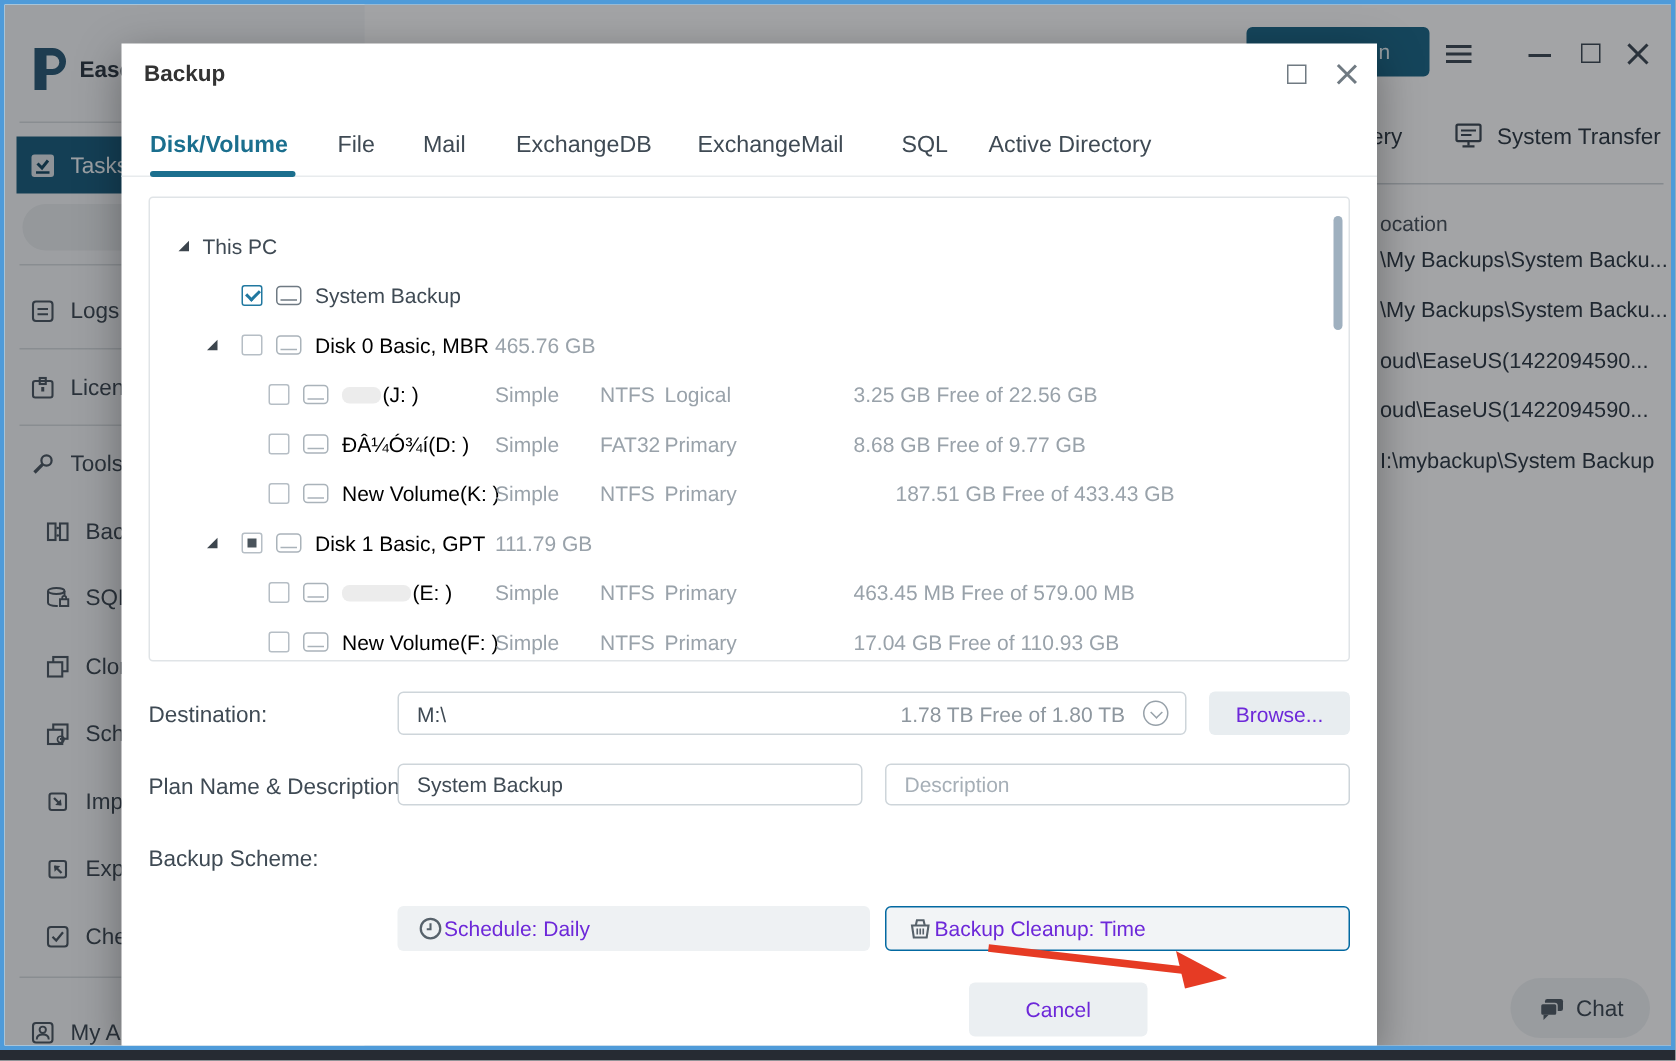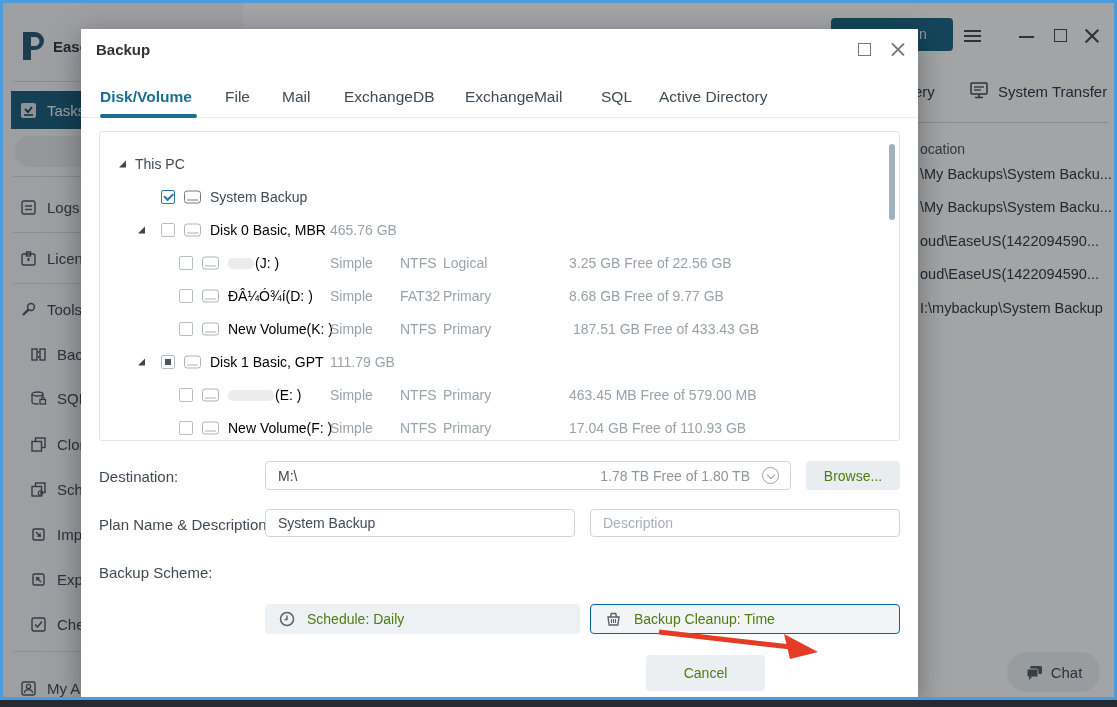--- a/index.html
+++ b/index.html
@@ -72,22 +72,22 @@
   .vscroll { position:absolute; left:789px; top:12px; width:6px; height:76px; background:#9fb0bf; border-radius:3px; }
   .flabel { position:absolute; left:18px; font-size:15px; color:#3f4a54; }
   .fbox { position:absolute; border:1px solid #ced5da; border-radius:4px; background:#fff; display:flex; align-items:center; }
   .fbox .val { margin-left:12px; font-size:14px; color:#3f4a54; }
   .fbox .ph { margin-left:12px; font-size:14px; color:#a6afb7; }
   .free { position:absolute; right:40px; font-size:14px; color:#8d969e; }
   .chev { position:absolute; right:11px; width:17px; height:17px; border:1.5px solid #97a1a9; border-radius:50%; }
   .chev::after { content:""; position:absolute; left:4.5px; top:3.5px; width:5px; height:5px;
                  border-right:1.6px solid #97a1a9; border-bottom:1.6px solid #97a1a9; transform:rotate(45deg); }
   .btn { position:absolute; display:flex; align-items:center; justify-content:center; border-radius:4px;
-         font-size:14px; color:#4d7c0f; background:#ebeff2; }
-  .sched { justify-content:flex-start; gap:12px; padding-left:14px; background:#eef1f3; }
+         font-size:14px; color:#6d28d9; background:#ebeff2; }
+  .sched { justify-content:flex-start; gap:1px; padding-left:14px; background:#eef1f3; }
   .sched.bordered { background:#f2f4f6; border:1px solid #0369a1; }
   .proceed { background:#1e5d7a; color:#ffffff; }
   .arrow-svg { position:absolute; left:0; top:0; z-index:5; pointer-events:none; }
   .icon-svg { display:block; }
 </style>
 </head>
 <body>
 
 <div class="screen">
   <div class="window">
@@ -343,21 +343,21 @@
           <span class="tcol" style="left:343px">Primary</span>
           <span class="tcol" style="left:469px">8.68 GB Free of 9.77 GB</span>
         </div>
         <div class="trow" style="top:180px">
           <span class="cb" style="left:79px"></span>
           <span class="drive" style="left:102px"></span>
           <span class="tname" style="left:128px">New Volume(K: )</span>
           <span class="tcol" style="left:230px">Simple</span>
           <span class="tcol" style="left:300px">NTFS</span>
           <span class="tcol" style="left:343px">Primary</span>
-          <span class="tcol" style="left:473px">187.51 GB Free of 433.43 GB</span>
+          <span class="tcol" style="left:497px">187.51 GB Free of 433.43 GB</span>
         </div>
         <div class="trow" style="top:213px">
           <span class="tri" style="left:38px"></span>
           <span class="cb partial" style="left:61px"></span>
           <span class="drive" style="left:84px"></span>
           <span class="tname" style="left:110px">Disk 1 Basic, GPT</span>
           <span class="tcol" style="left:230px">111.79 GB</span>
         </div>
         <div class="trow" style="top:246px">
           <span class="cb" style="left:79px"></span>

